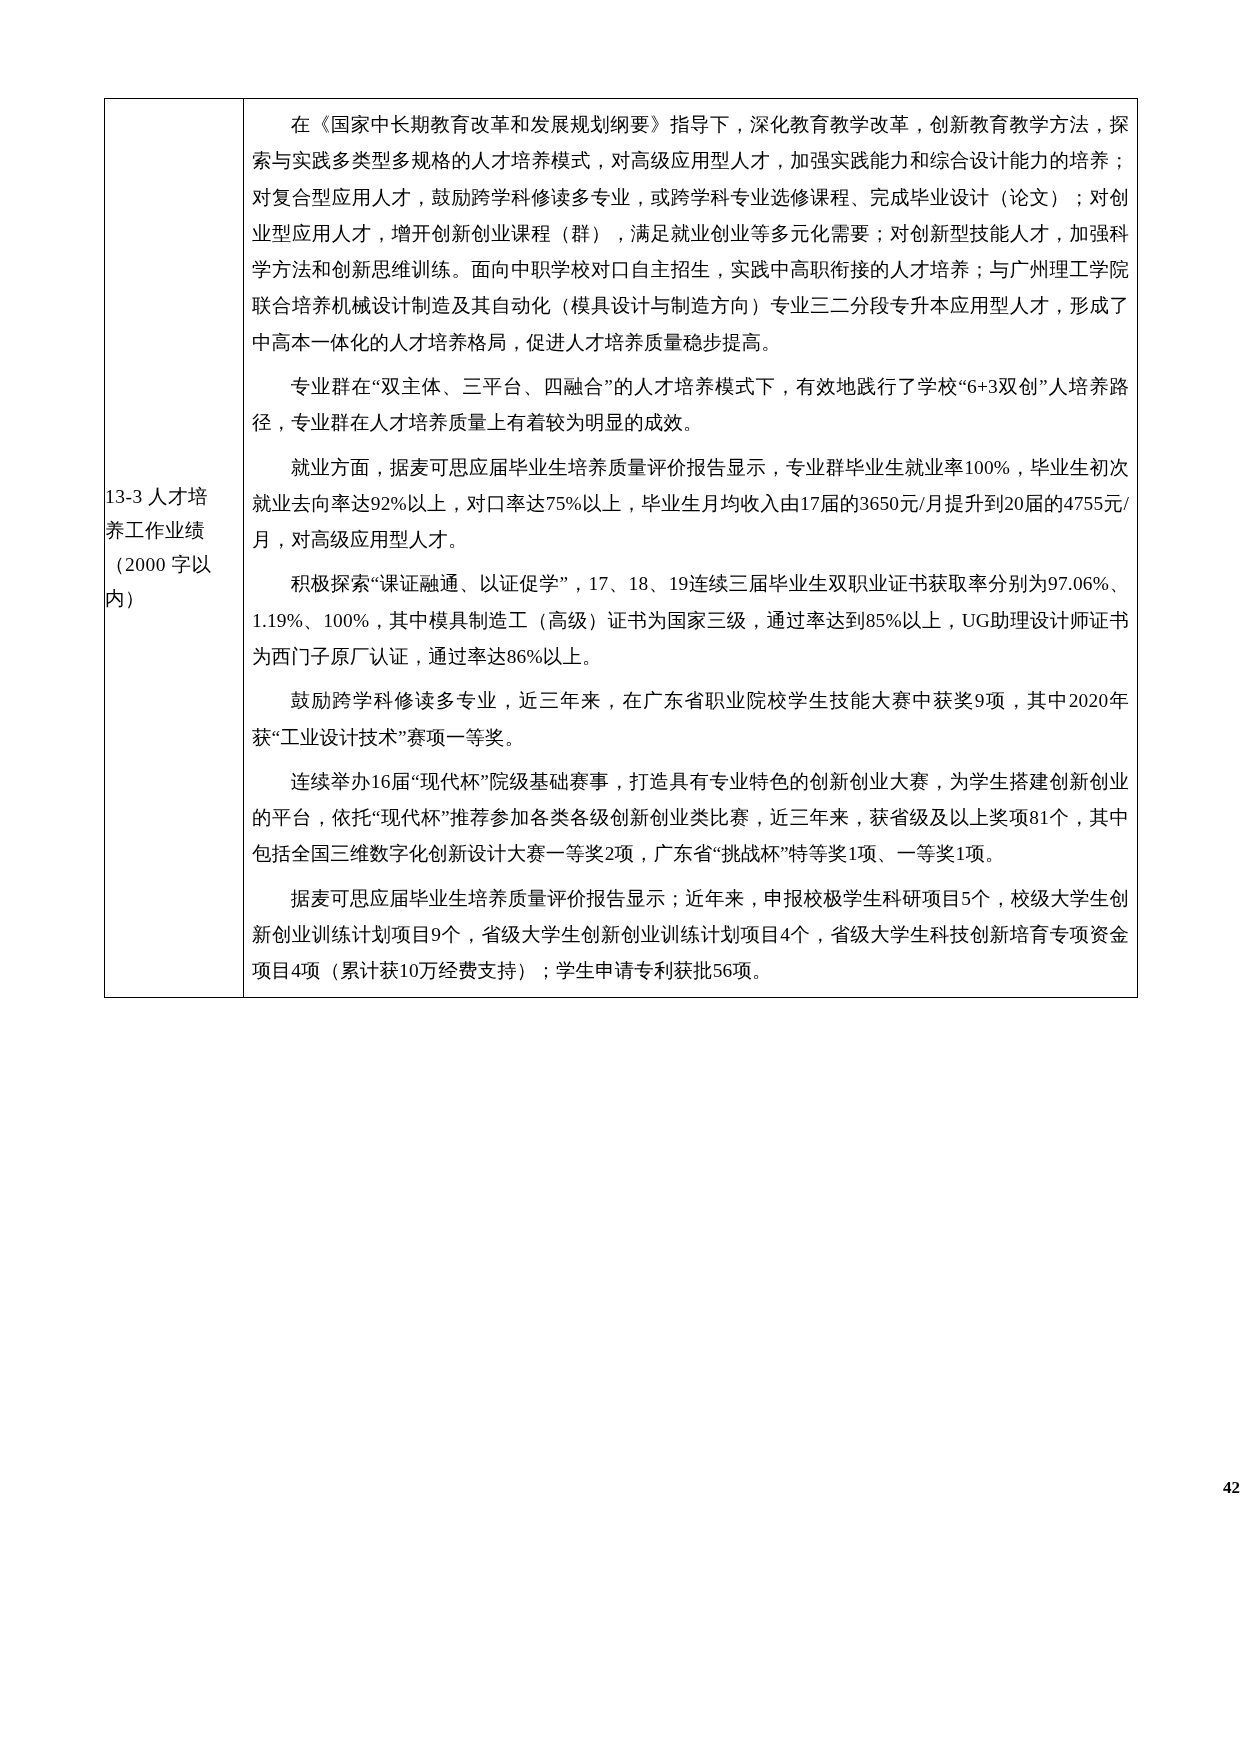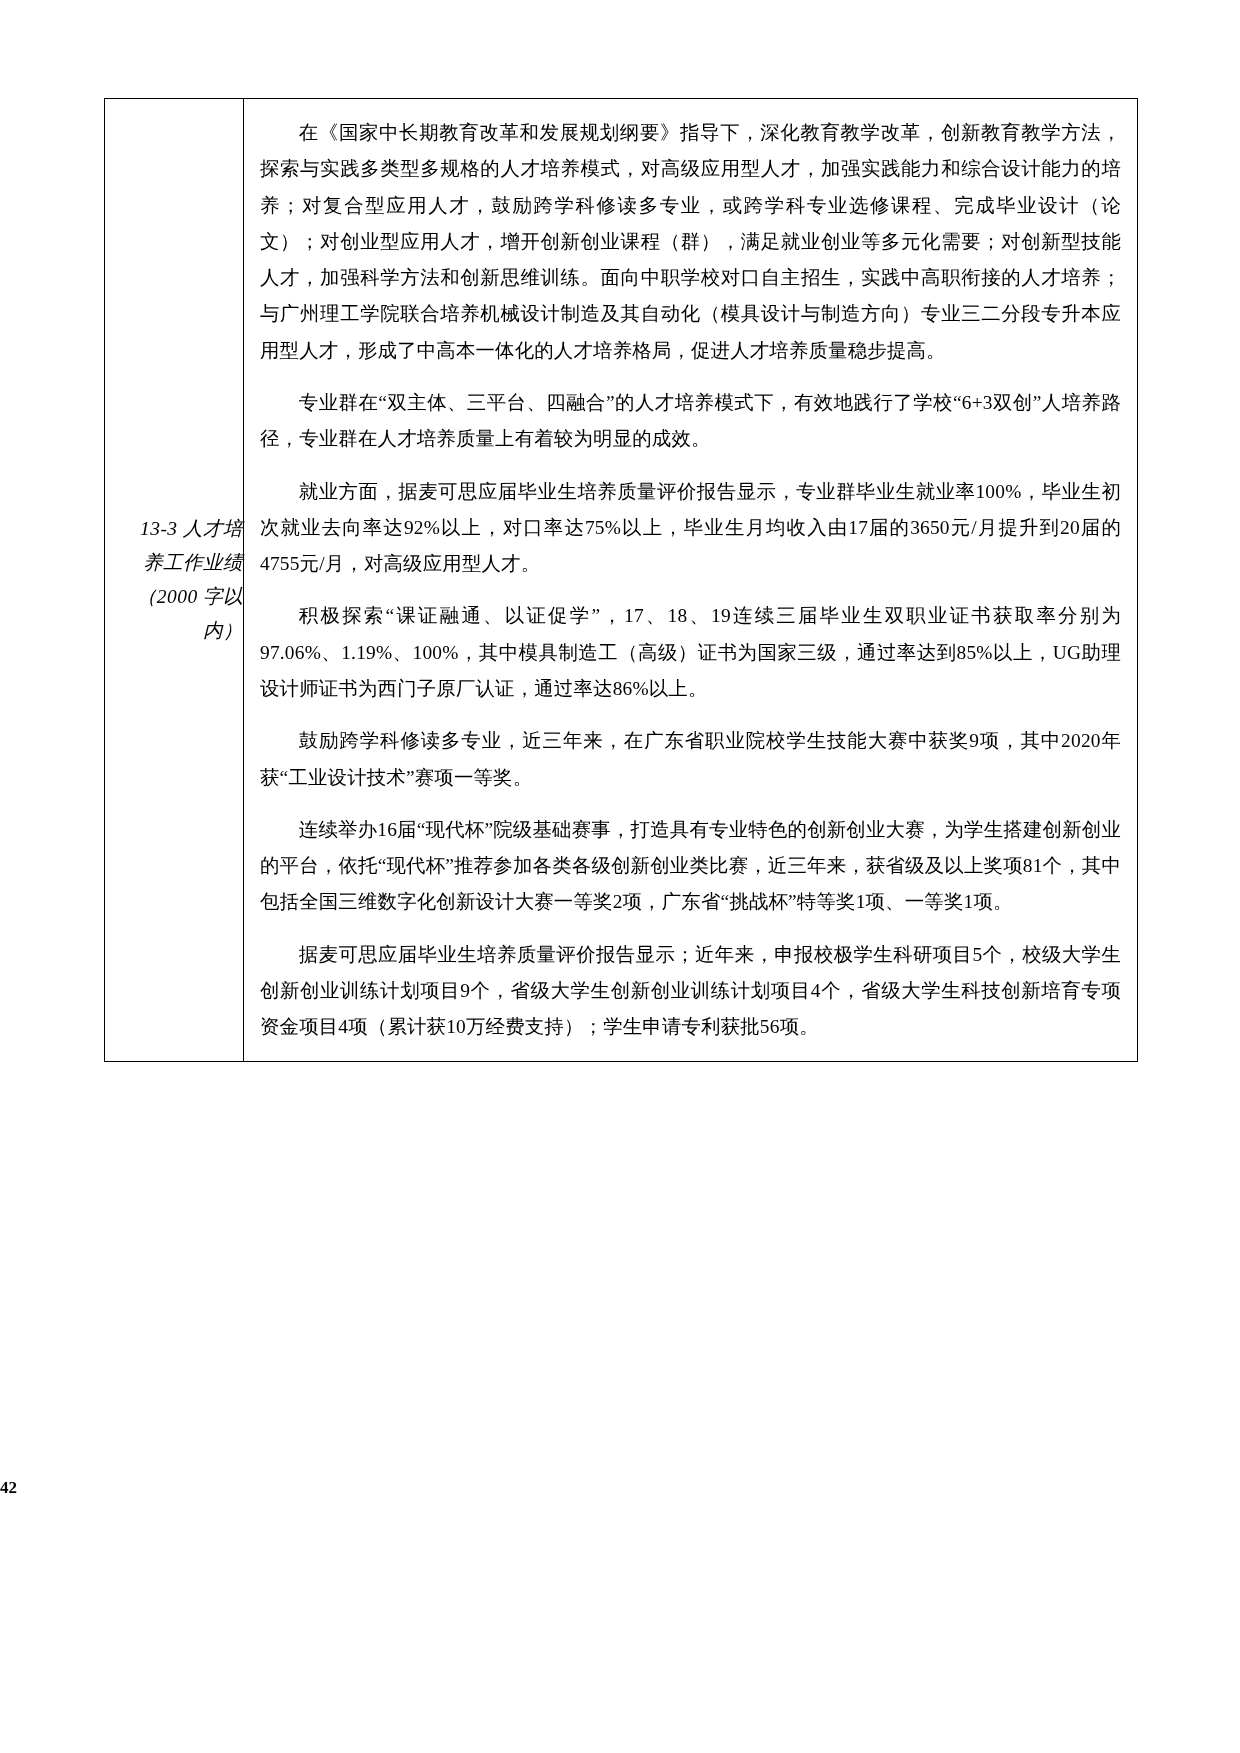--- a/index.html
+++ b/index.html
@@ -30,50 +30,49 @@
     border-collapse: collapse;
     table-layout: fixed;
   }
   .doc-table td {
     border: 1px solid #000000;
     vertical-align: middle;
     padding: 0;
   }
   .label-cell {
     width: 138px;
-    text-align: right;
+    text-align: left;
     font-size: 19.5px;
     line-height: 1.75;
     letter-spacing: 0.5px;
     padding: 4px 6px;
-    font-style: italic;
   }
   .label-cell .lbl-line {
     display: block;
     white-space: nowrap;
   }
   .body-cell {
     padding: 14px 18px 16px 18px;
     vertical-align: top;
   }
   .body-cell p {
-    margin: 16px;
+    margin: 8px;
     font-size: 19.4px;
     line-height: 1.87;
     text-align: justify;
     text-justify: inter-ideograph;
     text-indent: 2em;
     letter-spacing: 0.2px;
   }
   .page-number {
     position: absolute;
     left: 0;
     top: 1478px;
     width: 1240px;
-    text-align: left;
+    text-align: right;
     font-size: 17px;
     font-weight: bold;
     font-family: "Liberation Serif", "DejaVu Serif", serif;
   }
 </style>
 </head>
 <body>
 
 <div class="page">
 

